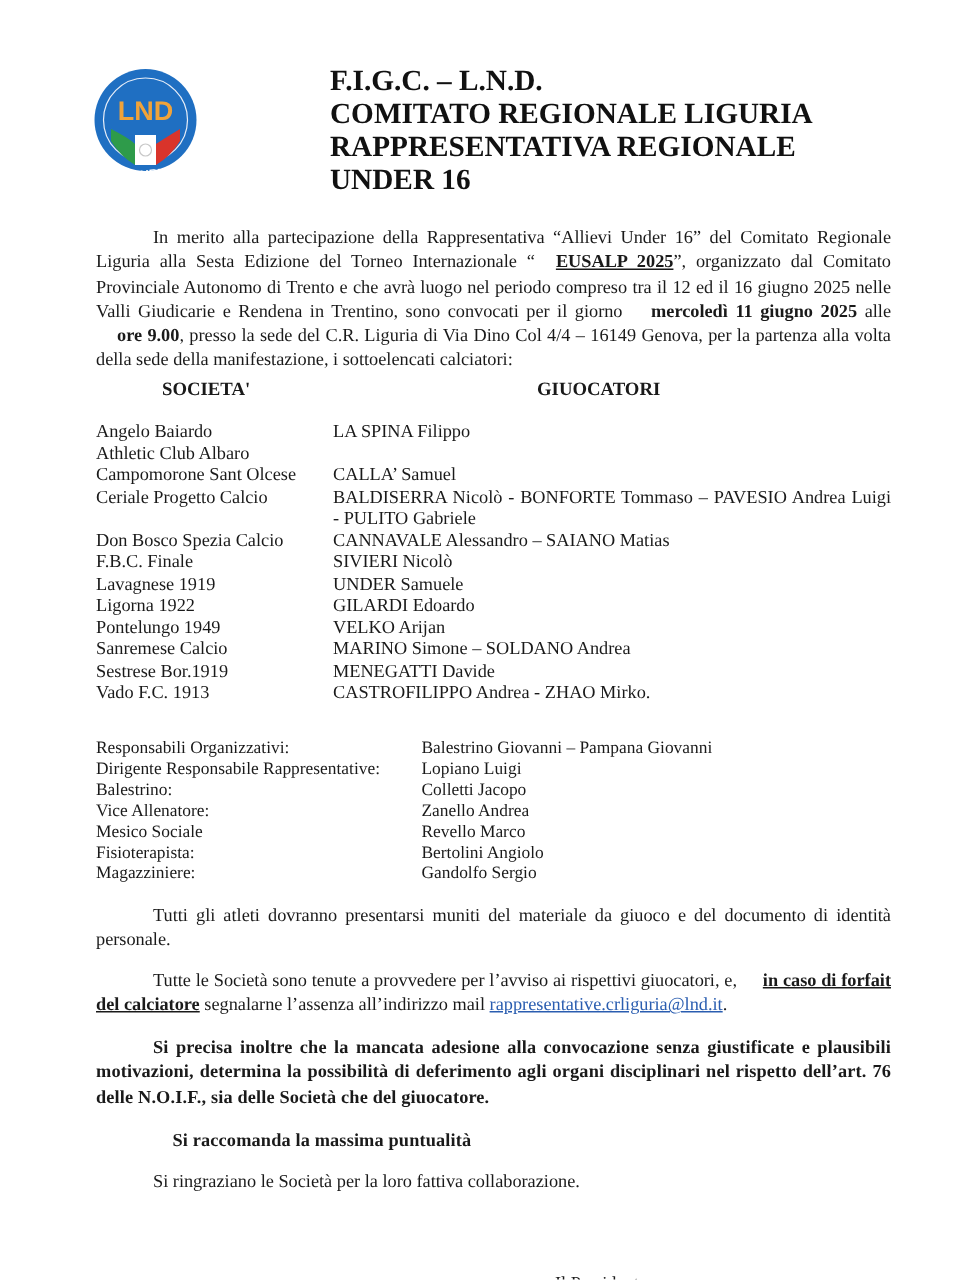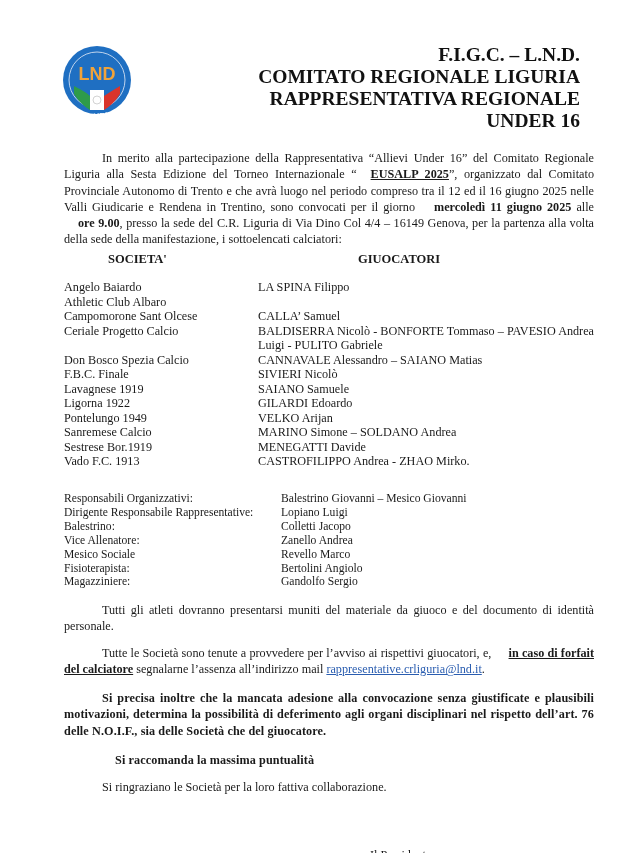--- a/index.html
+++ b/index.html
@@ -3,34 +3,34 @@
 <meta charset="utf-8">
 <style>
   html, body { margin:0; padding:0; background:#ffffff; }
   body {
     width:640px; height:853px; position:relative; overflow:hidden;
     font-family:"Liberation Serif", serif; color:#1a1a1a;
   }
   .logo { position:absolute; left:62px; top:34px; width:70px; height:92px; }
   .header {
     position:absolute; left:220px; top:44px; width:360px;
-    text-align:right; font-weight:bold; font-size:19.5px; line-height:22px; color:#111;
+    text-align:left; font-weight:bold; font-size:19.5px; line-height:22px; color:#111;
   }
   .intro {
     position:absolute; left:64px; top:150px; width:530px;
     font-size:12.2px; line-height:16.3px; text-align:justify;
   }
   .intro .indent { display:inline-block; width:38px; }
   .u { text-decoration:underline; }
   .b { font-weight:bold;padding-left:14px; }
   .col-head {
     position:absolute; top:252px; font-weight:bold; font-size:12.5px;
   }
   .roster { position:absolute; left:64px; top:280px; width:530px; font-size:12.2px; line-height:14.5px; }
-  .roster .row { display:flex;gap:36px; }
+  .roster .row { display:flex; }
   .roster .club { width:158px; flex:none; }
   .roster .players { flex:1; text-align:justify; text-align-last:left; }
   .staff { position:absolute; left:64px; top:492px; width:530px; font-size:11.6px; line-height:13.9px; }
   .staff .row { display:flex; }
   .staff .role { width:217px; flex:none; }
   .p {
     position:absolute; left:64px; width:530px; font-size:12.2px; line-height:16.3px; text-align:justify;
   }
   .p .indent { display:inline-block; width:38px; }
   .p.bold { font-weight:bold; letter-spacing:0.1px; }
@@ -82,21 +82,21 @@
   <div class="row">
       <span class="club">Don Bosco Spezia Calcio</span>
       <span class="players">CANNAVALE Alessandro – SAIANO Matias</span>
     </div>
   <div class="row">
       <span class="club">F.B.C. Finale</span>
       <span class="players">SIVIERI Nicolò</span>
     </div>
   <div class="row">
       <span class="club">Lavagnese 1919</span>
-      <span class="players">SAIANO Samuele</span>
+      <span class="players">UNDER Samuele</span>
     </div>
   <div class="row">
       <span class="club">Ligorna 1922</span>
       <span class="players">GILARDI Edoardo</span>
     </div>
   <div class="row">
       <span class="club">Pontelungo 1949</span>
       <span class="players">VELKO Arijan</span>
     </div>
   <div class="row">
@@ -109,21 +109,21 @@
     </div>
   <div class="row">
       <span class="club">Vado F.C. 1913</span>
       <span class="players">CASTROFILIPPO Andrea - ZHAO Mirko.</span>
     </div>
 </div>
 
 <div class="staff">
   <div class="row">
       <span class="role">Responsabili Organizzativi:</span>
-      <span>Balestrino Giovanni – Mesico Giovanni</span>
+      <span>Balestrino Giovanni – Pampana Giovanni</span>
     </div>
   <div class="row">
       <span class="role">Dirigente Responsabile Rappresentative:</span>
       <span>Lopiano Luigi</span>
     </div>
   <div class="row">
       <span class="role">Balestrino:</span>
       <span>Colletti Jacopo</span>
     </div>
   <div class="row">

